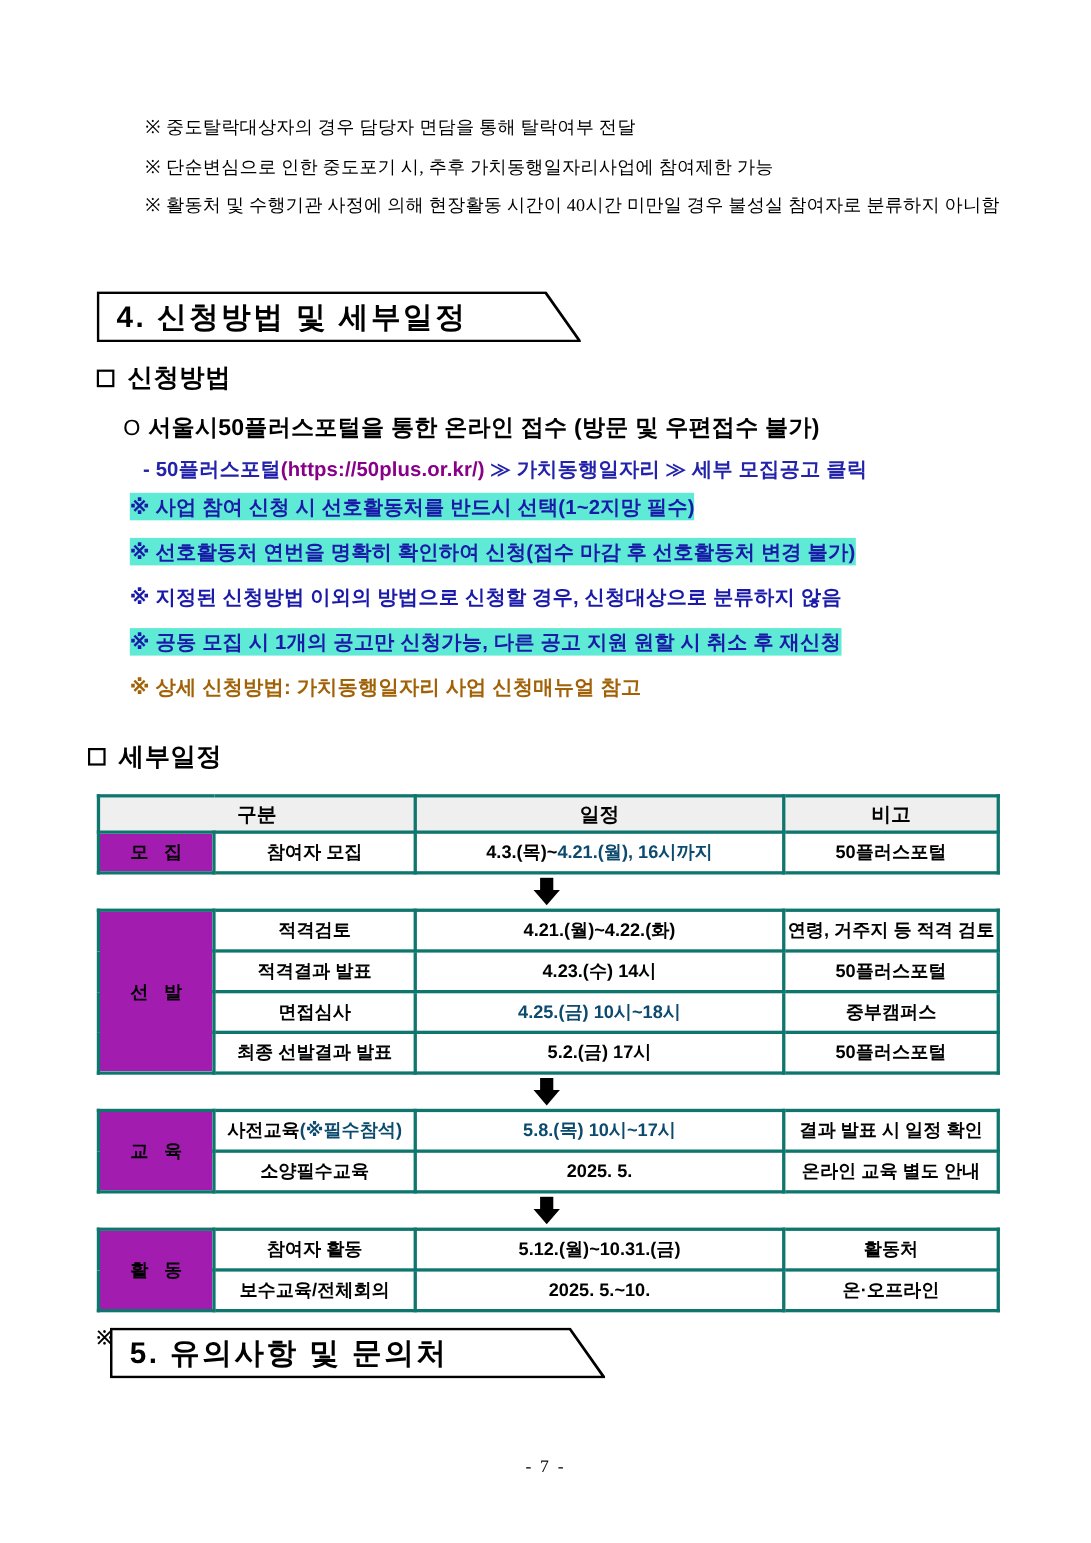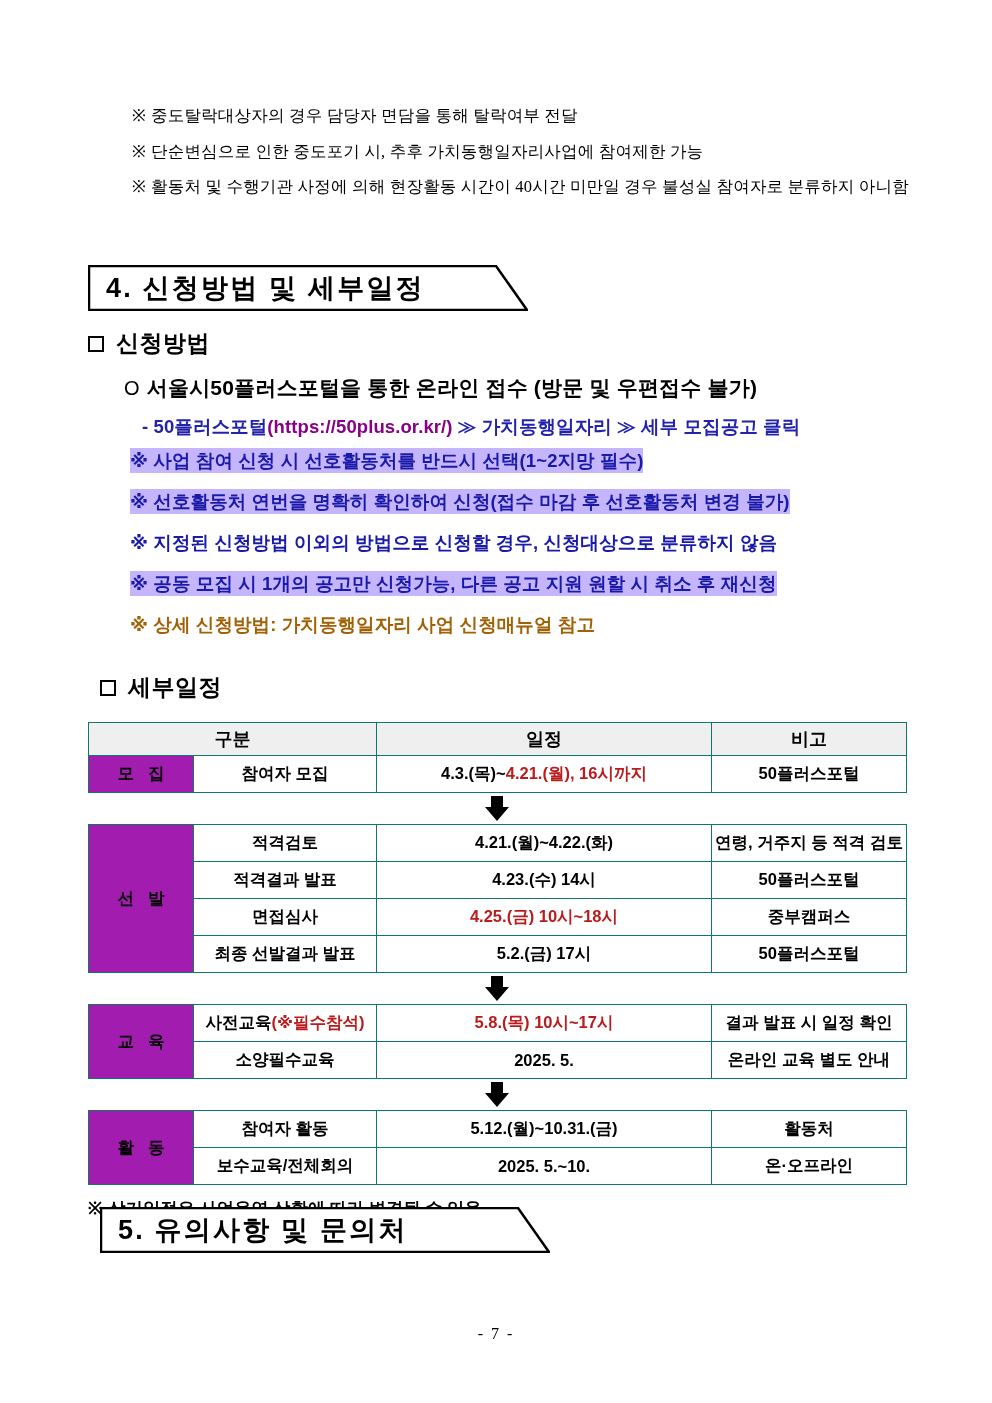--- a/index.html
+++ b/index.html
@@ -64,21 +64,21 @@
     letter-spacing: 0.5px;
   }
   .sq {
     display: inline-block;
     width: 16px; height: 16px;
     border: 2px solid #000;
     background: #fff;
   }
 
   
-  .app-block { position: absolute; left: 112px; top: 374px; width: 820px; margin-left: 12px; }
+  .app-block { position: absolute; left: 112px; top: 374px; width: 820px; }
   .line-o {
     font-size: 21px;
     font-weight: bold;
     font-family: "Liberation Sans", "DejaVu Sans", sans-serif;
     letter-spacing: 0.2px;
     white-space: nowrap;
     margin-bottom: 12px;
   }
   .line-o .circ { font-weight: normal; margin-right: 7px; font-size: 20px; }
 
@@ -99,33 +99,33 @@
     font-weight: bold;
     color: #1a1aa8;
     font-family: "Liberation Sans", "DejaVu Sans", sans-serif;
     white-space: nowrap;
     margin-left: 6px;
     margin-bottom: 8px;
     letter-spacing: 0.1px;
     display: inline-block;
   }
   .note-row { margin-bottom: 8px; }
-  .note-line.hl { background: #c4b5fd; }
+  .note-line.hl { background: #5eead4; }
   .note-line.black { color: #a16207; font-weight: bold; }
 
   
   .sched { position: absolute; left: 88px; top: 722px; width: 818px; }
   table.tbl {
     width: 818px;
     border-collapse: collapse;
     table-layout: fixed;
     font-family: "Liberation Sans", "DejaVu Sans", sans-serif;
   }
   table.tbl td, table.tbl th {
-    border: 1px solid #0f766e;
+    border: 3px solid #0f766e;
     text-align: center;
     vertical-align: middle;
     font-size: 16.5px;
     height: 37px;
     padding: 0 2px;
     font-weight: bold;
     white-space: nowrap;
     overflow: hidden;
   }
   table.tbl th {
@@ -134,21 +134,21 @@
     height: 33px;
   }
   td.label-cell {
     background: #a21caf;
     font-size: 19px;
     font-weight: bold;
     letter-spacing: 14px;
     text-indent: 14px;
   }
   td.plain { font-weight: normal; }
-  .blue-b { color: #b91c1c; font-weight: bold; }
+  .blue-b { color: #0c4a6e; font-weight: bold; }
 
   .arrow-gap {
     height: 31px;
     display: flex;
     align-items: center;
     justify-content: center;
   }
   .arrow-glyph {
     width: 0; height: 0;
     position: relative;
@@ -263,21 +263,21 @@
 
   <div class="note-row">
     <span class="note-line black">
       <span>※</span>
       <span>상세 신청방법: 가치동행일자리 사업 신청매뉴얼 참고</span>
     </span>
   </div>
 
 </div>
 
-<div class="sub-head" style="left:100px; top:672px;">
+<div class="sub-head" style="left:80px; top:672px;">
   <span class="sq"></span>
   <span>세부일정</span>
 </div>
 
 <div class="sched">
 
   <table class="tbl">
     <colgroup>
         <col style="width:105px">
         <col style="width:183px">

